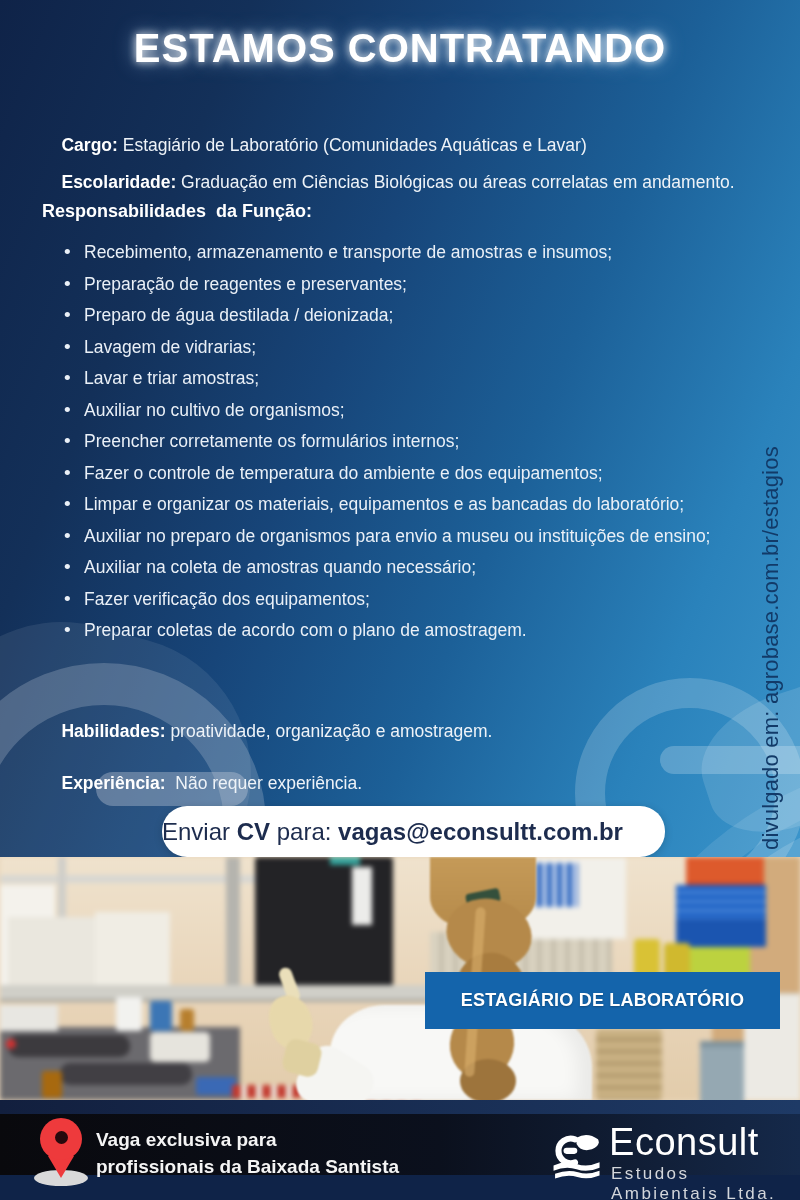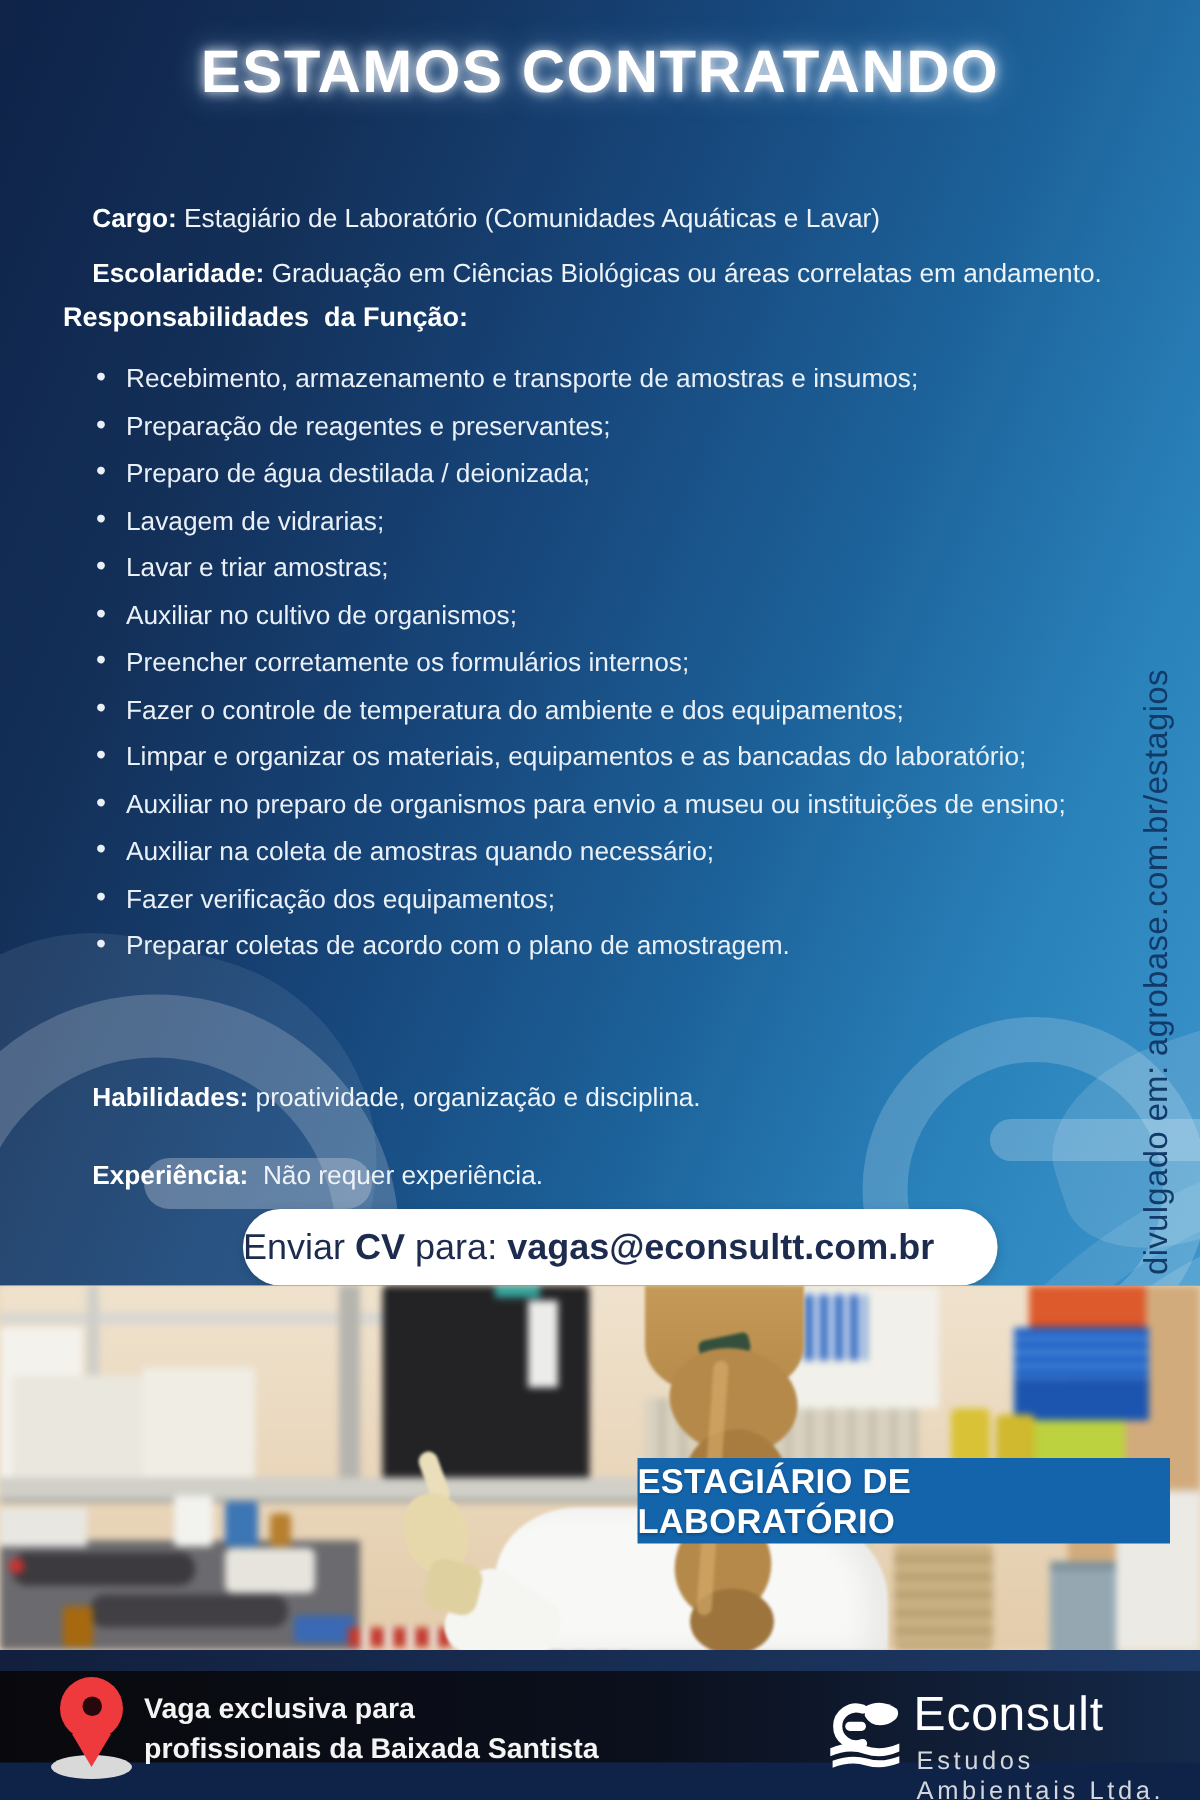--- a/index.html
+++ b/index.html
@@ -40,34 +40,34 @@
 
   
   #side-credit{left:758px;top:850px;width:465px;height:26px;transform:rotate(-90deg);transform-origin:0 0;
     color:#123a68;font-size:22px;letter-spacing:.2px;}
 
   
   #photo{left:0;top:857px;width:800px;height:243px;overflow:hidden;background:#e9d6bc;}
   #photo .pbg{position:absolute;inset:0;filter:blur(2.5px);}
   #woman{position:absolute;inset:0;filter:blur(1.1px);}
   #photo-banner{position:absolute;left:425px;top:115px;width:355px;height:57px;background:#1464ab;
-    display:flex;align-items:center;justify-content:center;color:#fff;font-size:23px;font-weight:700;
+    display:flex;align-items:center;justify-content:center;color:#fff;font-size:18px;font-weight:700;
     letter-spacing:.2px;text-shadow:0 1px 2px rgba(0,0,0,.25);}
 
   
   #divider{left:0;top:1100px;width:800px;height:14px;background:linear-gradient(90deg,#121f3e,#1e3a66);}
   #footer{left:0;top:1114px;width:800px;height:61px;background:linear-gradient(90deg,#09090d 0%,#0b101d 55%,#15294a 100%);}
   #pin-shadow{left:34px;top:56px;width:54px;height:16px;border-radius:50%;background:#d9d9d9;}
   #pin-head{left:40px;top:4px;width:42px;height:42px;border-radius:50%;background:#ee3a3c;}
   #pin-dot{left:55px;top:17px;width:13px;height:13px;border-radius:50%;background:#27090d;}
   #pin-tail{left:48px;top:42px;width:0;height:0;border-left:13px solid transparent;border-right:13px solid transparent;border-top:22px solid #ee3a3c;}
   #footer-text{left:96px;top:12px;color:#f4f4f4;font-size:19px;line-height:27px;font-weight:600;}
   #logo{left:552px;top:8px;display:flex;align-items:flex-start;}
   #logo svg{margin-top:6px;}
-  #brand{color:#fff;font-size:32px;line-height:40px;font-weight:400;letter-spacing:.5px;margin-left:8px;}
+  #brand{color:#fff;font-size:38px;line-height:40px;font-weight:400;letter-spacing:.5px;margin-left:8px;}
   #brand-sub{color:#d3d6db;font-size:17px;letter-spacing:2.4px;margin-left:10px;margin-top:2px;}
 </style>
 </head>
 <body>
 
 <div id="top" class="abs">
   <i class="b wm-blob-l"></i>
   <i class="b wm-ring-l"></i>
   <i class="b wm-bar-l"></i>
   <i class="b wm-leaf-r"></i>
@@ -97,21 +97,21 @@
     <li>Preencher corretamente os formulários internos;</li>
     <li>Fazer o controle de temperatura do ambiente e dos equipamentos;</li>
     <li>Limpar e organizar os materiais, equipamentos e as bancadas do laboratório;</li>
     <li>Auxiliar no preparo de organismos para envio a museu ou instituições de ensino;</li>
     <li>Auxiliar na coleta de amostras quando necessário;</li>
     <li>Fazer verificação dos equipamentos;</li>
     <li>Preparar coletas de acordo com o plano de amostragem.</li>
   </ul>
 
   <div id="row-habilidades" class="abs fieldrow">
-    <b>Habilidades:</b><span> proatividade, organização e disciplina.</span>
+    <b>Habilidades:</b><span> proatividade, organização e amostragem.</span>
   </div>
   <div id="row-experiencia" class="abs fieldrow">
     <b>Experiência:</b><span>  Não requer experiência.</span>
   </div>
 
   <div id="cta" class="abs">
     <span>Enviar </span>
       <span class="bold">CV</span>
       <span> para: </span>
       <span class="bold">vagas@econsultt.com.br</span>

